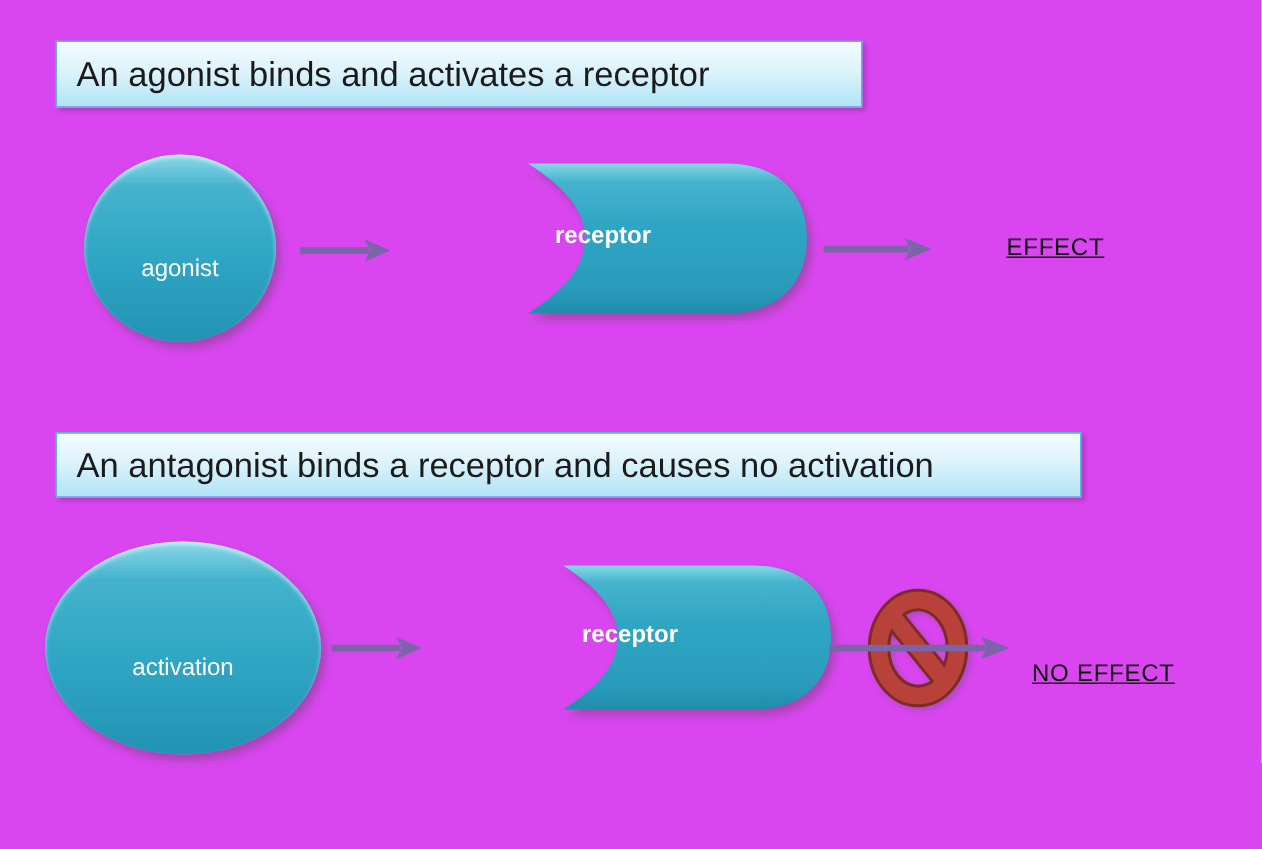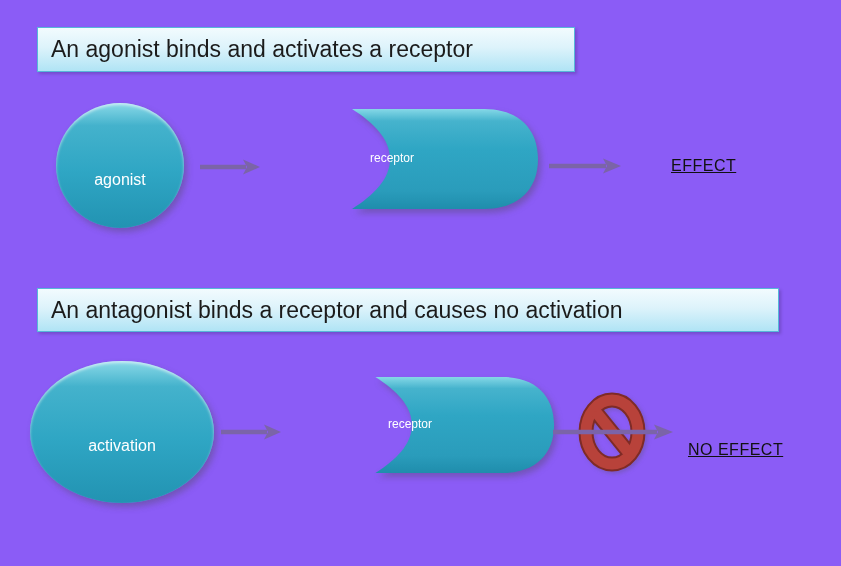--- a/index.html
+++ b/index.html
@@ -1,56 +1,56 @@
 <!DOCTYPE html>
 <html><head>
 <meta charset="utf-8">
 <style>
   html,body{margin:0;padding:0;background:#ffffff;}
   .stage{
     position:relative;
     width:841px;height:566px;
-    background:#8b5cf6;
+    background:#d946ef;
     font-family:"Liberation Sans", sans-serif;
     overflow:hidden;
   }
   
   .banner{
     position:absolute;
     box-sizing:border-box;
     background:linear-gradient(180deg,#f2fbfe 0%,#ddf3fb 45%,#b0e4f5 100%);
     border:1px solid #56b7d9;
     box-shadow:2px 2px 3px rgba(0,0,0,0.18);
     color:#1b1b1b;
     font-size:23px;
     display:flex;
     align-items:center;
     padding-left:13px;
     white-space:nowrap;
   }
   .banner1{left:37px;top:27px;width:538px;height:45px;}
-  .banner2{left:37px;top:288px;width:742px;height:44px;}
+  .banner2{left:37px;top:288px;width:684px;height:44px;}
   
   .ligand{
     position:absolute;
     border-radius:50%;
     background:linear-gradient(180deg,#8ad9e8 0%,#44b2cc 18%,#2fa6c4 55%,#2293b2 100%);
     box-shadow:3px 4px 6px rgba(70,70,70,0.35), inset 0 2px 3px rgba(255,255,255,0.55);
     display:flex;align-items:center;justify-content:center;
   }
   .ligand .lbl{color:#ffffff;font-size:16px;margin-top:28px;}
   .agonist{left:56px;top:103px;width:128px;height:125px;}
   .antagonist{left:30px;top:361px;width:184px;height:142px;}
   
   .receptor{position:absolute;}
   .receptor svg{display:block;filter:drop-shadow(3px 4px 3px rgba(70,70,70,0.35));}
   .receptor .lbl{
     position:absolute;
-    color:#ffffff;font-size:12px;
-    top:50%;transform:translateY(-55%);
+    color:#ffffff;font-size:16px;
+    top:50%;transform:translateY(-55%);font-weight:bold;
   }
   .receptor1{left:336px;top:103px;width:204px;height:112px;}
   .receptor2{left:360px;top:370px;width:196px;height:110px;}
   .receptor1 .lbl{left:34px;}
   .receptor2 .lbl{left:28px;}
   
   .arrow{position:absolute;height:18px;}
   .arrow svg{display:block;}
   .arrow1{left:199px;top:158px;width:62px;}
   .arrow2{left:548px;top:157px;width:74px;}

